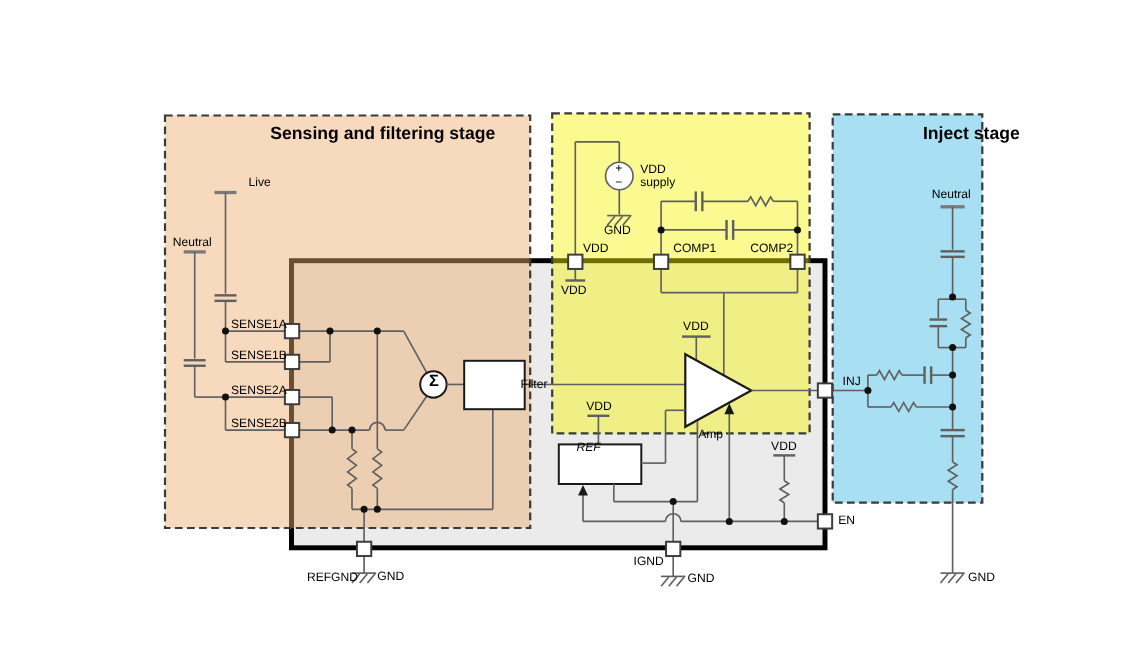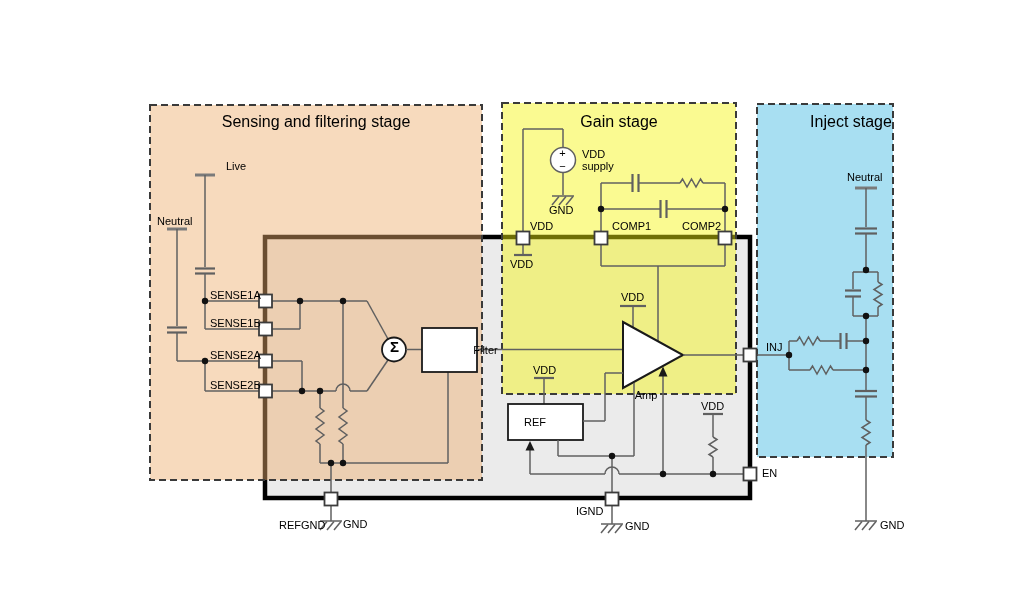--- a/index.html
+++ b/index.html
@@ -1,20 +1,20 @@
 <!DOCTYPE html>
 <html><head>
 <meta charset="utf-8">
 <style>
   html,body{margin:0;padding:0;background:#fff;}
   #app{position:relative;width:1031px;height:610px;background:#ffffff;overflow:hidden;
        font-family:"Liberation Sans",sans-serif;}
   #wires{position:absolute;left:0;top:0;z-index:3;pointer-events:none;}
   .lbl{position:absolute;z-index:4;font-size:11px;line-height:12px;color:#000;white-space:nowrap;}
-  .title{font-weight:normal;font-size:16px;line-height:17px;text-align:center;}
+  .title{font-weight:bold;font-size:16px;line-height:17px;text-align:center;margin-left:32px;}
   .ctr{text-align:center;}
   .sigma{font-weight:bold;font-size:15px;}
   .small2{line-height:12px;}
 </style>
 </head>
 <body>
 
 <div id="app">
 
   <svg id="wires" width="1031" height="610" viewBox="0 0 1031 610">
@@ -223,21 +223,20 @@
         <rect x="718.5" y="231.5" width="13" height="13"></rect>
         <rect x="743.5" y="348.5" width="13" height="13"></rect>
         <rect x="743.5" y="467.5" width="13" height="13"></rect>
         <rect x="324.5" y="492.5" width="13" height="13"></rect>
         <rect x="605.5" y="492.5" width="13" height="13"></rect>
       </g>
     </g>
   </svg>
 
   <div class="lbl title" style="left:150px;top:113px;width:332px;">Sensing and filtering stage</div>
-  <div class="lbl title" style="left:502px;top:113px;width:234px;">Gain stage</div>
   <div class="lbl title" style="left:773px;top:113px;width:156px;">Inject stage</div>
 
   <div class="lbl" style="left:194px;top:160px;padding-left:32px;">Live</div>
   <div class="lbl" style="left:157px;top:215px;">Neutral</div>
   <div class="lbl" style="left:847px;top:171px;">Neutral</div>
 
   <div class="lbl" style="left:210px;top:289px;">SENSE1A</div>
   <div class="lbl" style="left:210px;top:317px;">SENSE1B</div>
   <div class="lbl" style="left:210px;top:349px;">SENSE2A</div>
   <div class="lbl" style="left:210px;top:379px;">SENSE2B</div>
@@ -261,16 +260,16 @@
   <div class="lbl" style="left:621px;top:291px;">VDD</div>
   <div class="lbl" style="left:533px;top:364px;">VDD</div>
   <div class="lbl" style="left:701px;top:400px;">VDD</div>
 
   <div class="lbl" style="left:343px;top:518px;">GND</div>
   <div class="lbl" style="left:625px;top:520px;">GND</div>
   <div class="lbl" style="left:880px;top:519px;">GND</div>
 
   <div class="lbl ctr" style="left:422px;top:344px;width:55px;padding-left:36px;">Filter</div>
   <div class="lbl ctr" style="left:626px;top:349px;width:40px;margin-top:40px;">Amp</div>
-  <div class="lbl ctr" style="left:508px;top:416px;width:54px;">REF</div>
+  <div class="lbl ctr" style="left:508px;top:401px;width:54px;font-style:italic;">REF</div>
   <div class="lbl ctr sigma" style="left:386px;top:341px;width:17px;">Σ</div>
 
 </div>
 
 </body></html>

